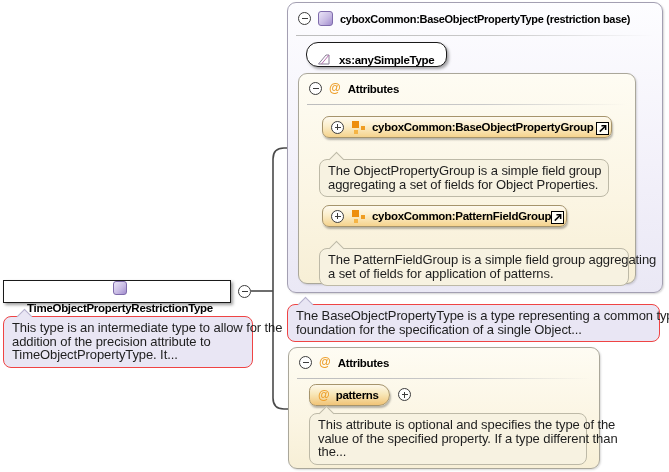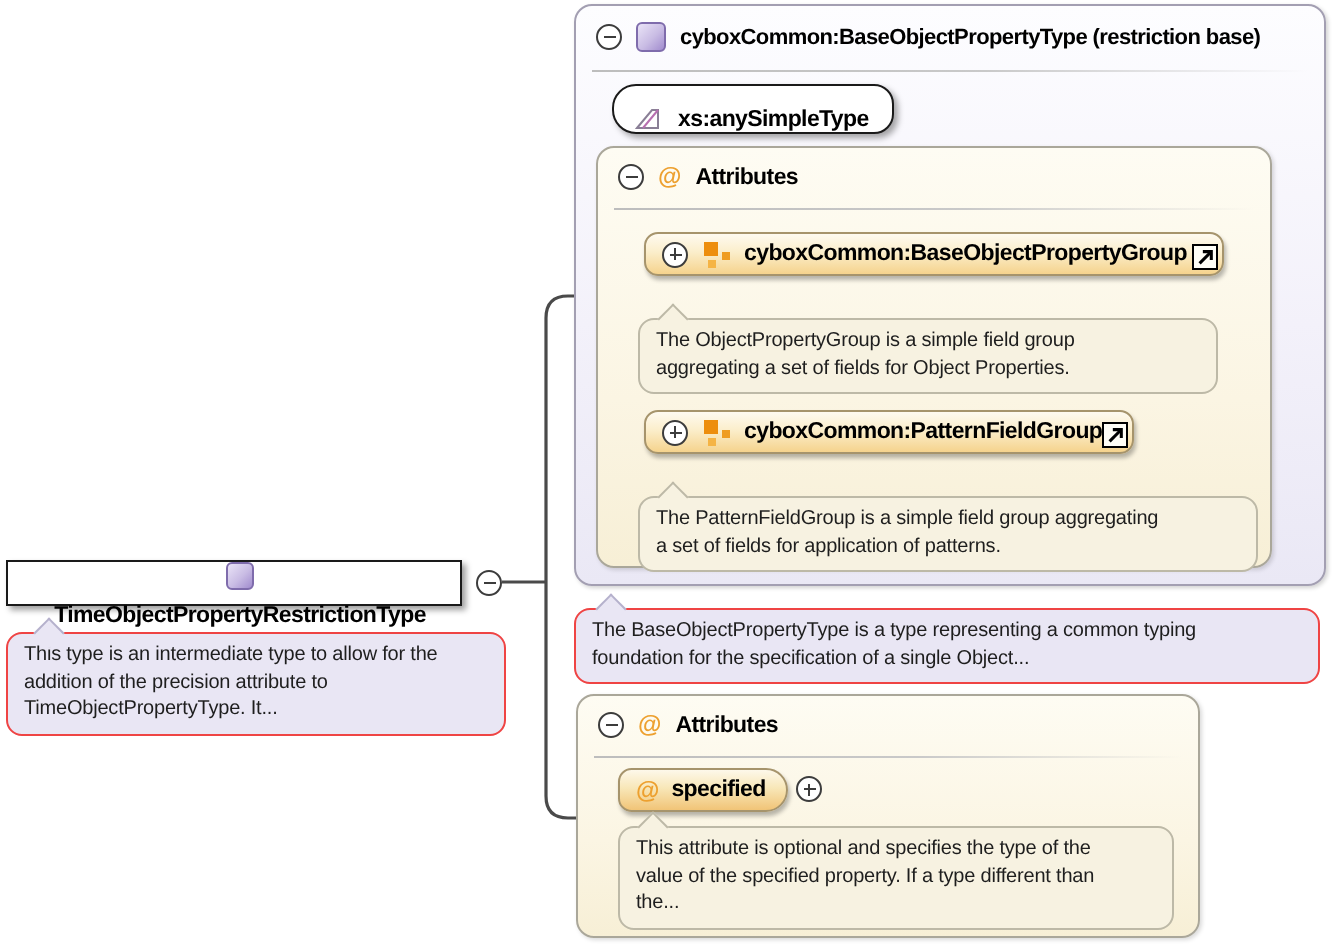--- a/index.html
+++ b/index.html
@@ -51,21 +51,21 @@
               border:1px solid #000; background:#fffef6; display:flex; align-items:center; justify-content:center; }
 
   
   .attpill { position:absolute; display:flex; align-items:center; gap:6px; padding:0 10px 0 8px; height:22px;
              border:1px solid #a6946c; border-radius:8px 13px 13px 8px;
              background:linear-gradient(180deg,#fdf8ea 0%,#f8e7b8 45%,#f1c477 100%);
              box-shadow:1px 2px 2px rgba(0,0,0,.28); }
 
   
   .tooltip { position:absolute; border-radius:8px; padding:4px 8px 5px 8px; z-index:1; }
-  .tiptext { font-size:10px; line-height:13.5px; color:#1e1e1e; white-space:pre; letter-spacing:-0.1px; }
+  .tiptext { font-size:13px; line-height:13.5px; color:#1e1e1e; white-space:pre; letter-spacing:-0.1px; }
   .tooltip .tail { position:absolute; top:-6px; width:11px; height:11px; transform:rotate(45deg); }
   .lavender { background:#e9e6f4; border:1px solid #ef4444; }
   .lavender .tail { background:#e9e6f4; border-left:1px solid #b5b1cc; border-top:1px solid #b5b1cc; }
   .cream { background:#f7f2e1; border:1px solid #bdb9a7; }
   .cream .tail { background:#f7f2e1; border-left:1px solid #bdb9a7; border-top:1px solid #bdb9a7; }
 
   .iconspan { display:inline-flex; flex:0 0 auto; }
 </style>
 </head>
 <body>
@@ -173,21 +173,21 @@
   <div class="panel-attrs" style="left:288px; top:347px; width:312px; height:122px;">
     <div class="phead">
       <span class="cbtn"></span>
       <span class="at">@</span>
       <span class="nlabel">Attributes</span>
     </div>
     <div class="sep" style="top:30px;"></div>
 
     <div class="attpill" style="left:20px; top:36px;">
       <span class="at">@</span>
-      <span class="nlabel">specified</span>
+      <span class="nlabel">patterns</span>
     </div>
     <div class="cbtn plus abs" style="left:109px; top:40px;"></div>
 
     <div class="tooltip cream" style="left:20px; top:65px; width:278px;">
       <span class="tail" style="left:11px;"></span>
       <div class="tiptext">This attribute is optional and specifies the type of the
 value of the specified property. If a type different than
 the...</div>
     </div>
   </div>

